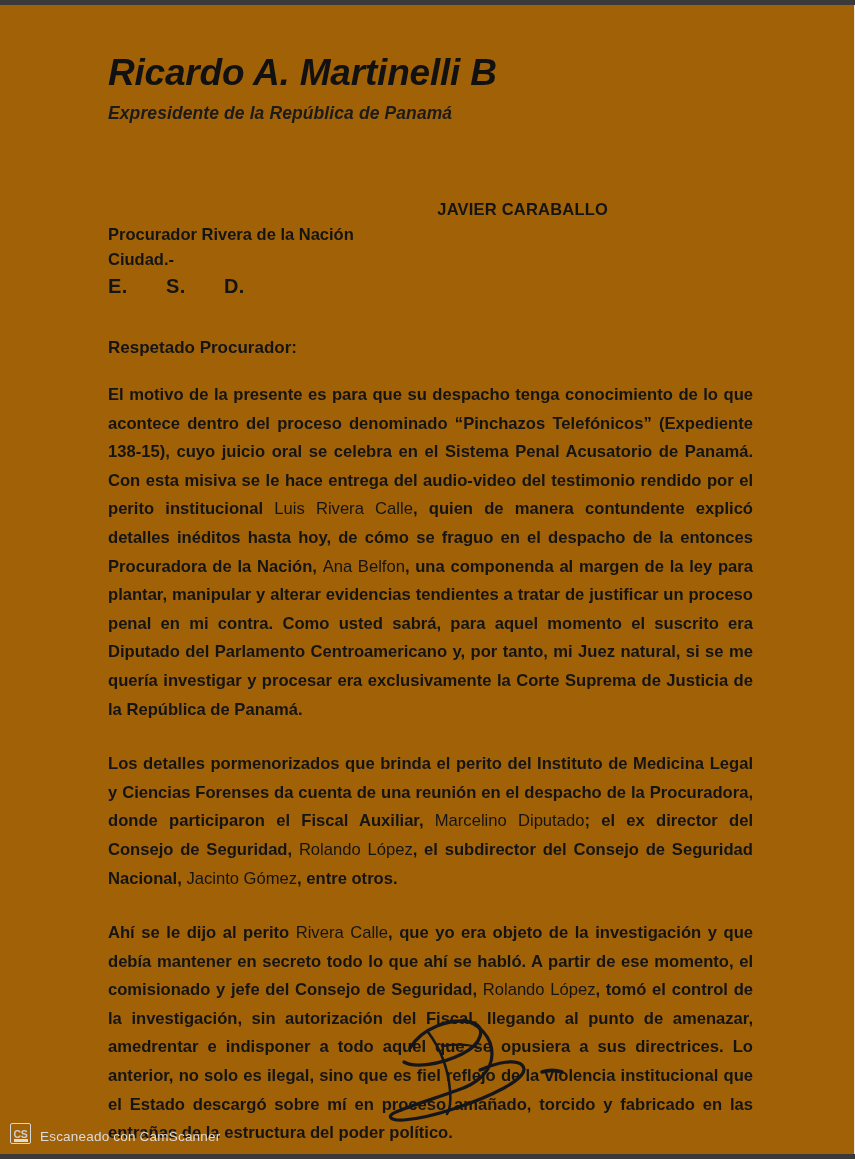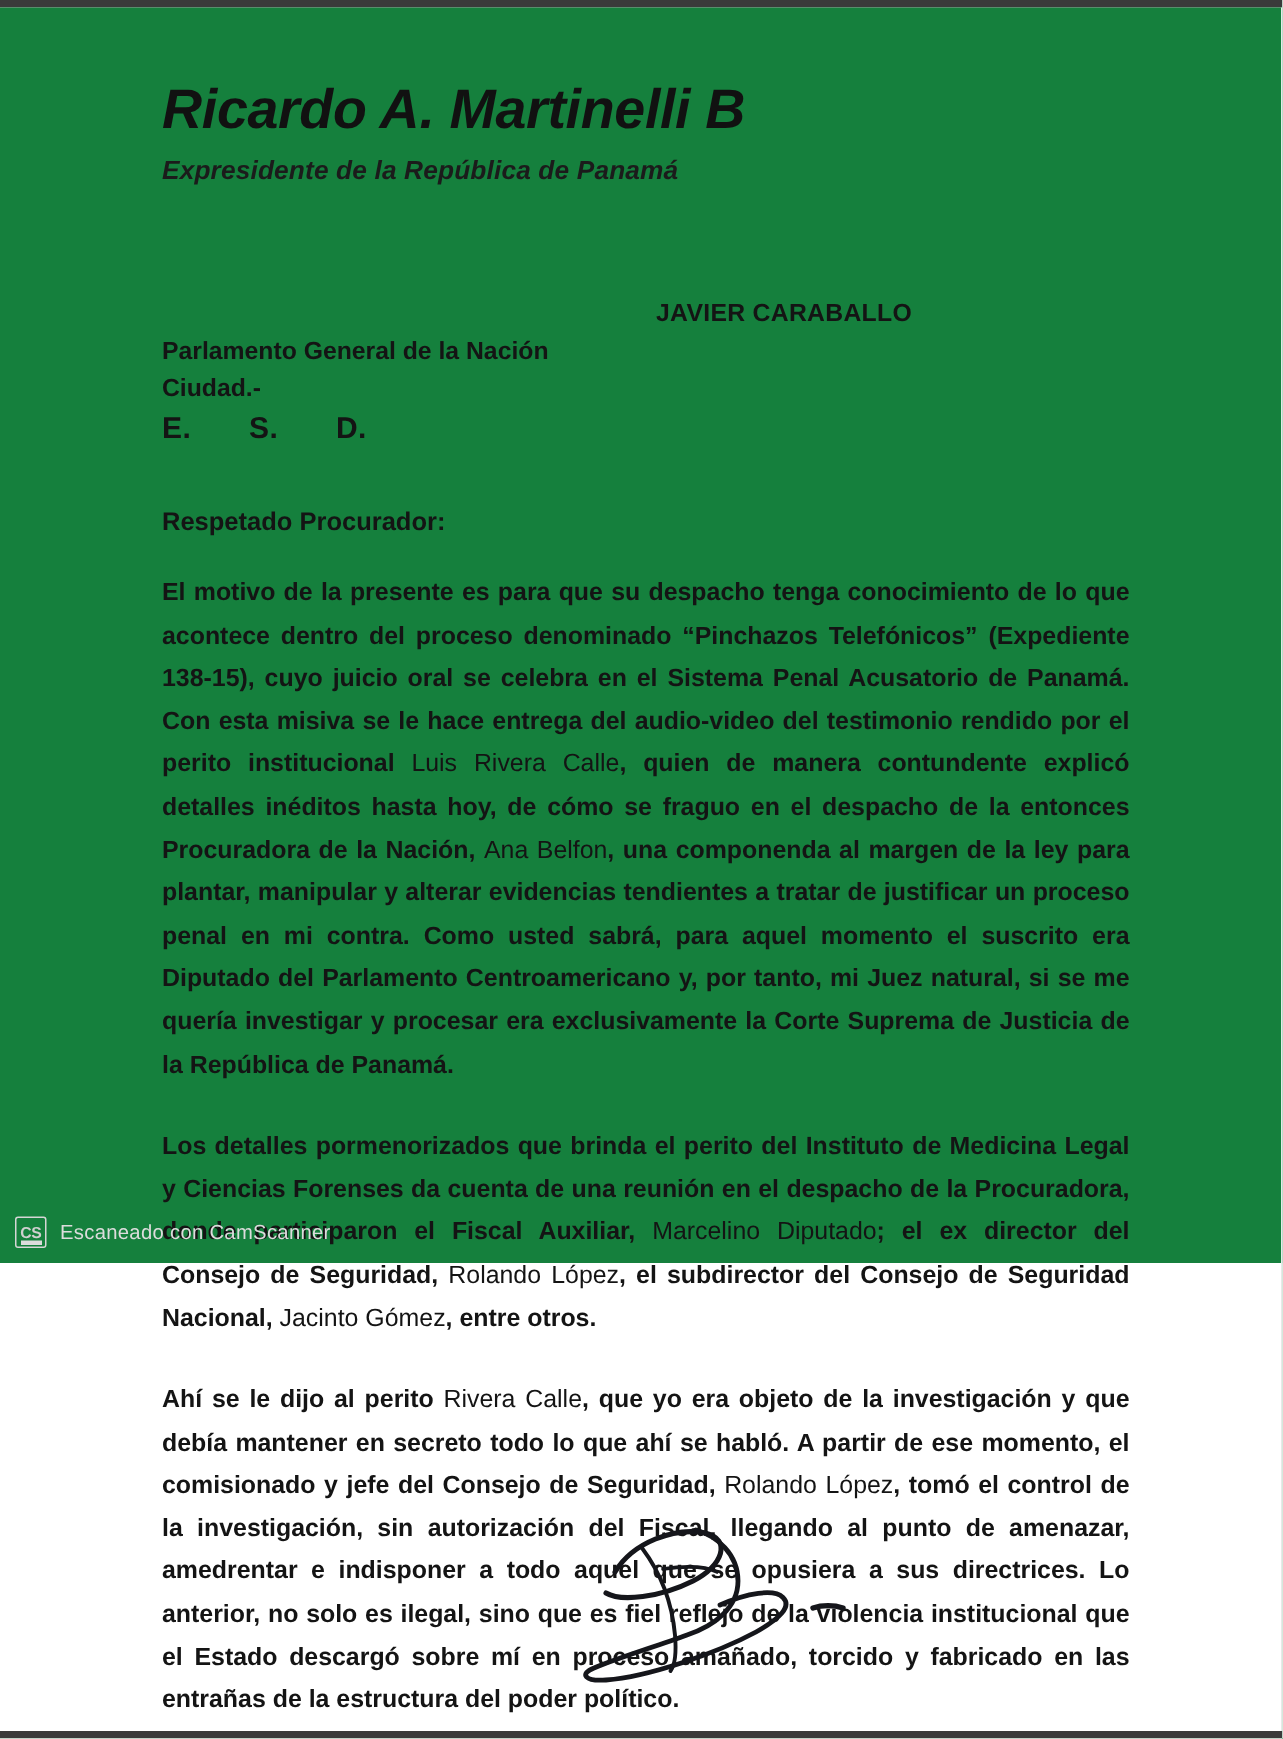--- a/index.html
+++ b/index.html
@@ -44,22 +44,22 @@
     height: 1149px;
     background: #e8e8e8;
   }
 
   
   .sheet {
     position: absolute;
     left: 0;
     top: 5px;
     width: 855px;
-    height: 837px;
-    background: #15803d;
+    height: 1149px;
+    background: #a16207;
   }
 
   
   .letterhead {
     position: absolute;
     left: 108px;
     top: 48px;
     width: 660px;
   }
   .letterhead-name {
@@ -154,21 +154,21 @@
     height: 120px;
   }
   .signature svg { display: block; }
 
   
   .watermark {
     position: absolute;
     left: 10px;
     bottom: 10px;
     display: flex;
-    align-items: center;
+    align-items: flex-end;
     gap: 9px;
     opacity: 1;
   }
   .cs-badge {
     width: 21px;
     height: 21px;
     border: 1.6px solid #d6d6d6;
     border-radius: 2px;
     display: flex;
     align-items: center;
@@ -205,21 +205,21 @@
 
   <div class="sheet">
 
     <div class="letterhead">
       <div class="letterhead-name">Ricardo A. Martinelli B</div>
       <div class="letterhead-subtitle">Expresidente de la República de Panamá</div>
     </div>
 
     <div class="addressee">
       <div class="addressee-line strong">JAVIER CARABALLO</div>
-      <div class="addressee-line semi">Parlamento General de la Nación</div>
+      <div class="addressee-line semi">Procurador Rivera de la Nación</div>
       <div class="addressee-line semi">Ciudad.-</div>
       <div class="esd">
         <span>E.</span><span>S.</span><span>D.</span>
       </div>
     </div>
 
     <div class="salutation">Respetado Procurador:</div>
 
     <div class="body-block">
       <p class="para">El motivo de la presente es para que su despacho tenga conocimiento de lo que acontece dentro del proceso denominado “Pinchazos Telefónicos” (Expediente 138-15), cuyo juicio oral se celebra en el Sistema Penal Acusatorio de Panamá. Con esta misiva se le hace entrega del audio-video del testimonio rendido por el perito institucional <b>Luis Rivera Calle</b>, quien de manera contundente explicó detalles inéditos hasta hoy, de cómo se fraguo en el despacho de la entonces Procuradora de la Nación, <b>Ana Belfon</b>, una componenda al margen de la ley para plantar, manipular y alterar evidencias tendientes a tratar de justificar un proceso penal en mi contra. Como usted sabrá, para aquel momento el suscrito era Diputado del Parlamento Centroamericano y, por tanto, mi Juez natural, si se me quería investigar y procesar era exclusivamente la Corte Suprema de Justicia de la República de Panamá.</p>

